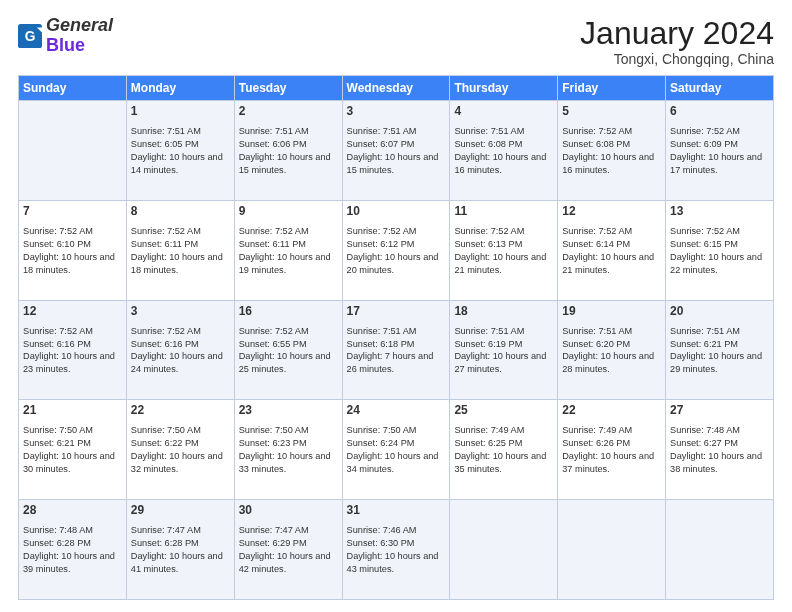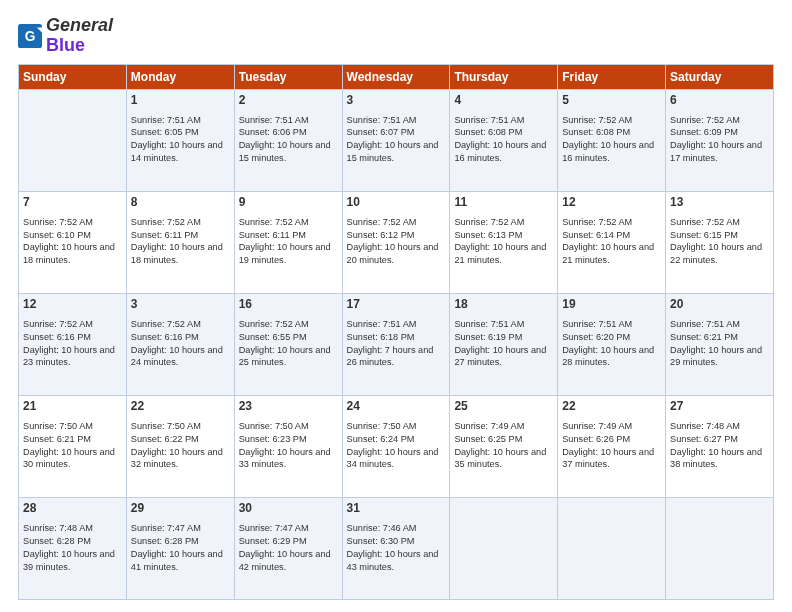--- a/index.html
+++ b/index.html
@@ -51,21 +51,21 @@
     .location {
       font-size: 14px;
       color: #444;
     }
     .calendar-table {
       width: 100%;
       border-collapse: collapse;
       flex: 1;
     }
     .calendar-table th {
-      background-color: #c2410c;
+      background-color: #3b82f6;
       color: #fff;
       font-size: 12px;
       font-weight: bold;
       padding: 5px 4px;
       text-align: left;
       border: 1px solid #c0cce0;
     }
     .calendar-table td {
       border: 1px solid #c0cce0;
       vertical-align: top;
@@ -110,20 +110,22 @@
         <polygon points="22,4 28,4 28,10" fill="white"></polygon>
       </svg>
       <div>
         <div class="logo-text">
           <span class="logo-general">General</span><br>
           <span class="logo-blue">Blue</span>
         </div>
       </div>
     </div>
     <div class="title-block">
+      <div class="month-title">January 2024</div>
+      <div class="location">Tongxi, Chongqing, China</div>
     </div>
   </div>
 
   <table class="calendar-table">
     <thead>
       <tr>
         <th>Sunday</th>
         <th>Monday</th>
         <th>Tuesday</th>
         <th>Wednesday</th>

